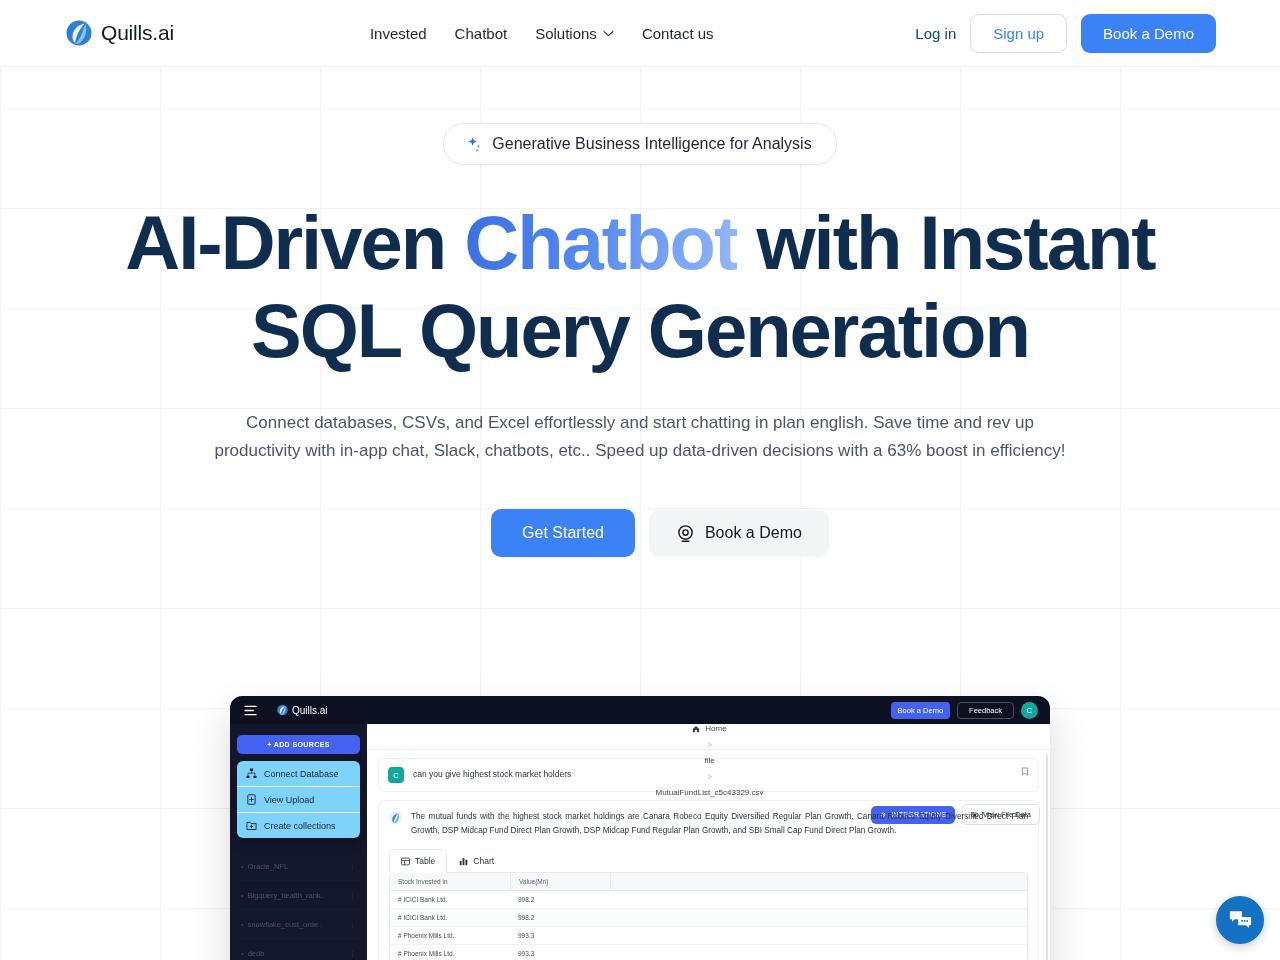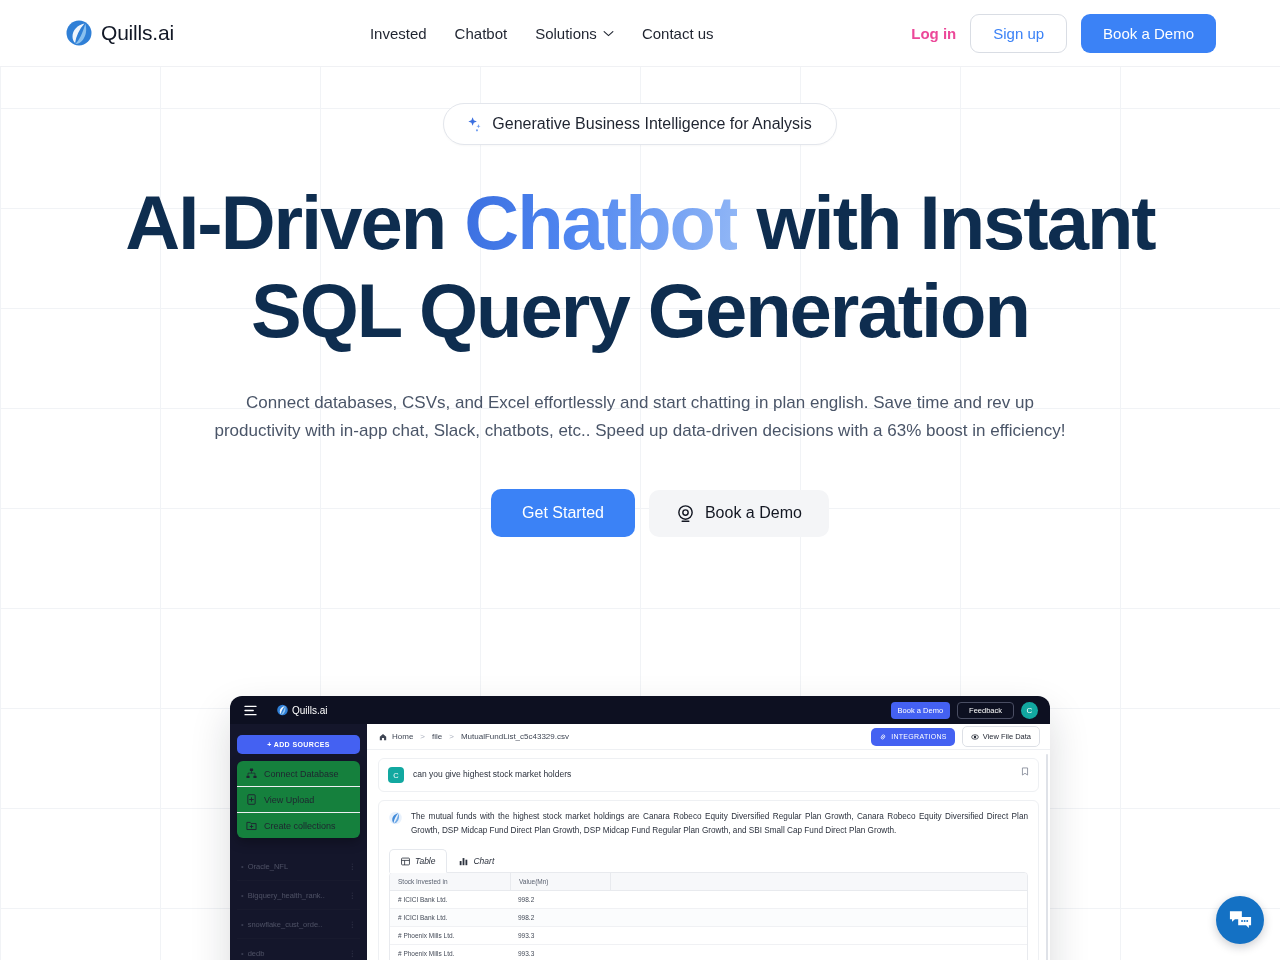--- a/index.html
+++ b/index.html
@@ -34,36 +34,36 @@
   .brand-name { font-size: 21px; color: #121826; letter-spacing: -0.2px; }
 
   .nav { display: flex; align-items: center; gap: 28px; margin-left: 196px; }
   .nav-link {
     font-size: 15px; color: #1f2430; text-decoration: none; cursor: pointer;
     display: flex; align-items: center; gap: 6px; white-space: nowrap;
   }
   .chev { width: 11px; height: 7px; display: block; }
 
   .header-right { display: flex; align-items: center; gap: 14px; margin-left: auto; margin-right: 64px; }
-  .login-link { font-size: 15px; color: #ec4899; text-decoration: none; cursor: pointer; font-weight: 700; }
+  .login-link { font-size: 15px; color: #0c4a6e; text-decoration: none; cursor: pointer; font-weight: 400; }
   .btn-outline {
     font-size: 15px; color: #3b82f6; background: #fff; border: 1px solid #d9dde4;
     border-radius: 9px; padding: 10px 22px; cursor: pointer; font-family: inherit;
   }
   .btn-primary {
     font-size: 15px; color: #fff; background: #3b82f6; border: none;
     border-radius: 9px; padding: 11px 22px; cursor: pointer; font-family: inherit;
   }
 
   
   .hero { position: absolute; top: 67px; left: 0; width: 1280px; text-align: center; }
 
   .badge {
     display: inline-flex; align-items: center; gap: 9px;
-    margin-top: 36px;
+    margin-top: 56px;
     padding: 11px 24px 11px 22px;
     border: 1px solid #e3e6ec; border-radius: 999px; background: #ffffff;
     box-shadow: 0 1px 2px rgba(16,24,40,.03);
   }
   .badge-text { font-size: 16px; color: #1f2430; }
   .spark { width: 17px; height: 17px; display: block; }
 
   .headline {
     margin-top: 34px;
     font-size: 76px; line-height: 88px; font-weight: 700;
@@ -116,21 +116,21 @@
   }
 
   .shot-body { display: flex; height: 272px; }
 
   .shot-side { width: 137px; background: #14162b; position: relative; padding: 9px 7px 0; flex: none; }
   .add-sources {
     width: 100%; background: #4461f2; color: #fff; font-size: 7px; letter-spacing: .4px;
     text-align: center; padding: 6px 0; border-radius: 5px; font-weight: 700; border:none; font-family:inherit; cursor:pointer;
   }
   .dropdown {
-    margin-top: 7px; background: #15803d; border-radius: 6px; box-shadow: 0 4px 12px rgba(0,0,0,.3);
+    margin-top: 7px; background: #7dd3fc; border-radius: 6px; box-shadow: 0 4px 12px rgba(0,0,0,.3);
     overflow: hidden;
   }
   .dd-item {
     display: flex; align-items: center; gap: 7px; padding: 7px 9px; font-size: 9px; color: #1f2430;
     border-bottom: 1px solid #eef0f3; cursor: pointer;
   }
   .dd-item:last-child { border-bottom: none; }
   .dd-ic { width: 11px; height: 11px; display: block; flex: none; }
 
   .db-list { position: absolute; left: 7px; right: 7px; top: 128px; opacity: .34; }
@@ -139,21 +139,21 @@
     font-size: 7.5px; color: #b9bed0; padding: 9.5px 4px;
     border-bottom: 1px solid rgba(255,255,255,.05);
     cursor: pointer;
   }
   .db-item .dot { color: #7d8398; margin-right: 4px; }
   .db-item .kebab { letter-spacing: 0; color: #8b91a6; }
 
   .shot-main { flex: 1; background: #ffffff; position: relative; }
   .crumb-row {
     height: 26px; display: flex; align-items: center; padding: 0 10px 0 12px;
-    border-bottom: 1px solid #eef0f3; gap: 7px;
+    border-bottom: 1px solid #eef0f3; gap: 7px; flex-direction: column;
   }
   .crumb { font-size: 8px; color: #3f4654; display: flex; align-items: center; gap: 5px; cursor: pointer; }
   .crumb-sep { font-size: 8px; color: #aab0bd; }
   .crumb-home-ic { width: 8px; height: 8px; display: block; }
   .crumb-right { margin-left: auto; display: flex; align-items: center; gap: 7px; }
   .pill-blue { font-size: 7px; color: #fff; background: #4461f2; border-radius: 5px; padding: 5px 8px; display:flex; align-items:center; gap:4px; border:none; font-family:inherit; cursor:pointer; letter-spacing:.3px;}
   .pill-white { font-size: 7.5px; color: #1f2430; background: #fff; border: 1px solid #dde0e6; border-radius: 5px; padding: 5px 8px; display:flex; align-items:center; gap:4px; font-family:inherit; cursor:pointer; }
   .pill-ic { width: 8px; height: 8px; display:block; }
 
   .chat-area { padding: 8px 11px 0 11px; }
@@ -166,21 +166,21 @@
   .bookmark-ic { margin-left: auto; width: 8px; height: 9px; display:block; }
 
   .bubble-bot {
     margin-top: 8px; border: 1px solid #eef0f3; border-radius: 6px; background: #fff;
     padding: 9px 10px 0;
   }
   .bot-row { display: flex; align-items: flex-start; gap: 9px; }
   .av-bot { width: 13px; height: 14px; flex: none; display:block; margin-top:1px; }
   .bot-text { font-size: 8.2px; line-height: 14px; color: #2b313d; text-align: justify; }
 
-  .tabs { display: flex; gap: 0; margin-top: 11px; font-style: italic; }
+  .tabs { display: flex; gap: 0; margin-top: 11px; }
   .tab {
     display: flex; align-items: center; gap: 5px; font-size: 8.5px; color: #2b313d;
     padding: 6px 11px; border: 1px solid transparent; cursor: pointer;
   }
   .tab.active { background:#fff; border-color:#e5e8ed; border-bottom-color:#fff; border-radius: 5px 5px 0 0; }
   .tab-ic { width: 9px; height: 9px; display:block; }
 
   .tbl { margin-top: -1px; border: 1px solid #e8eaee; border-radius: 4px; overflow: hidden; background:#fff; }
   .tbl-head { display: flex; background: #f7f8fa; border-bottom: 1px solid #e8eaee; }
   .tbl-head div { font-size: 6.5px; color: #5a6170; padding: 5px 8px; }

